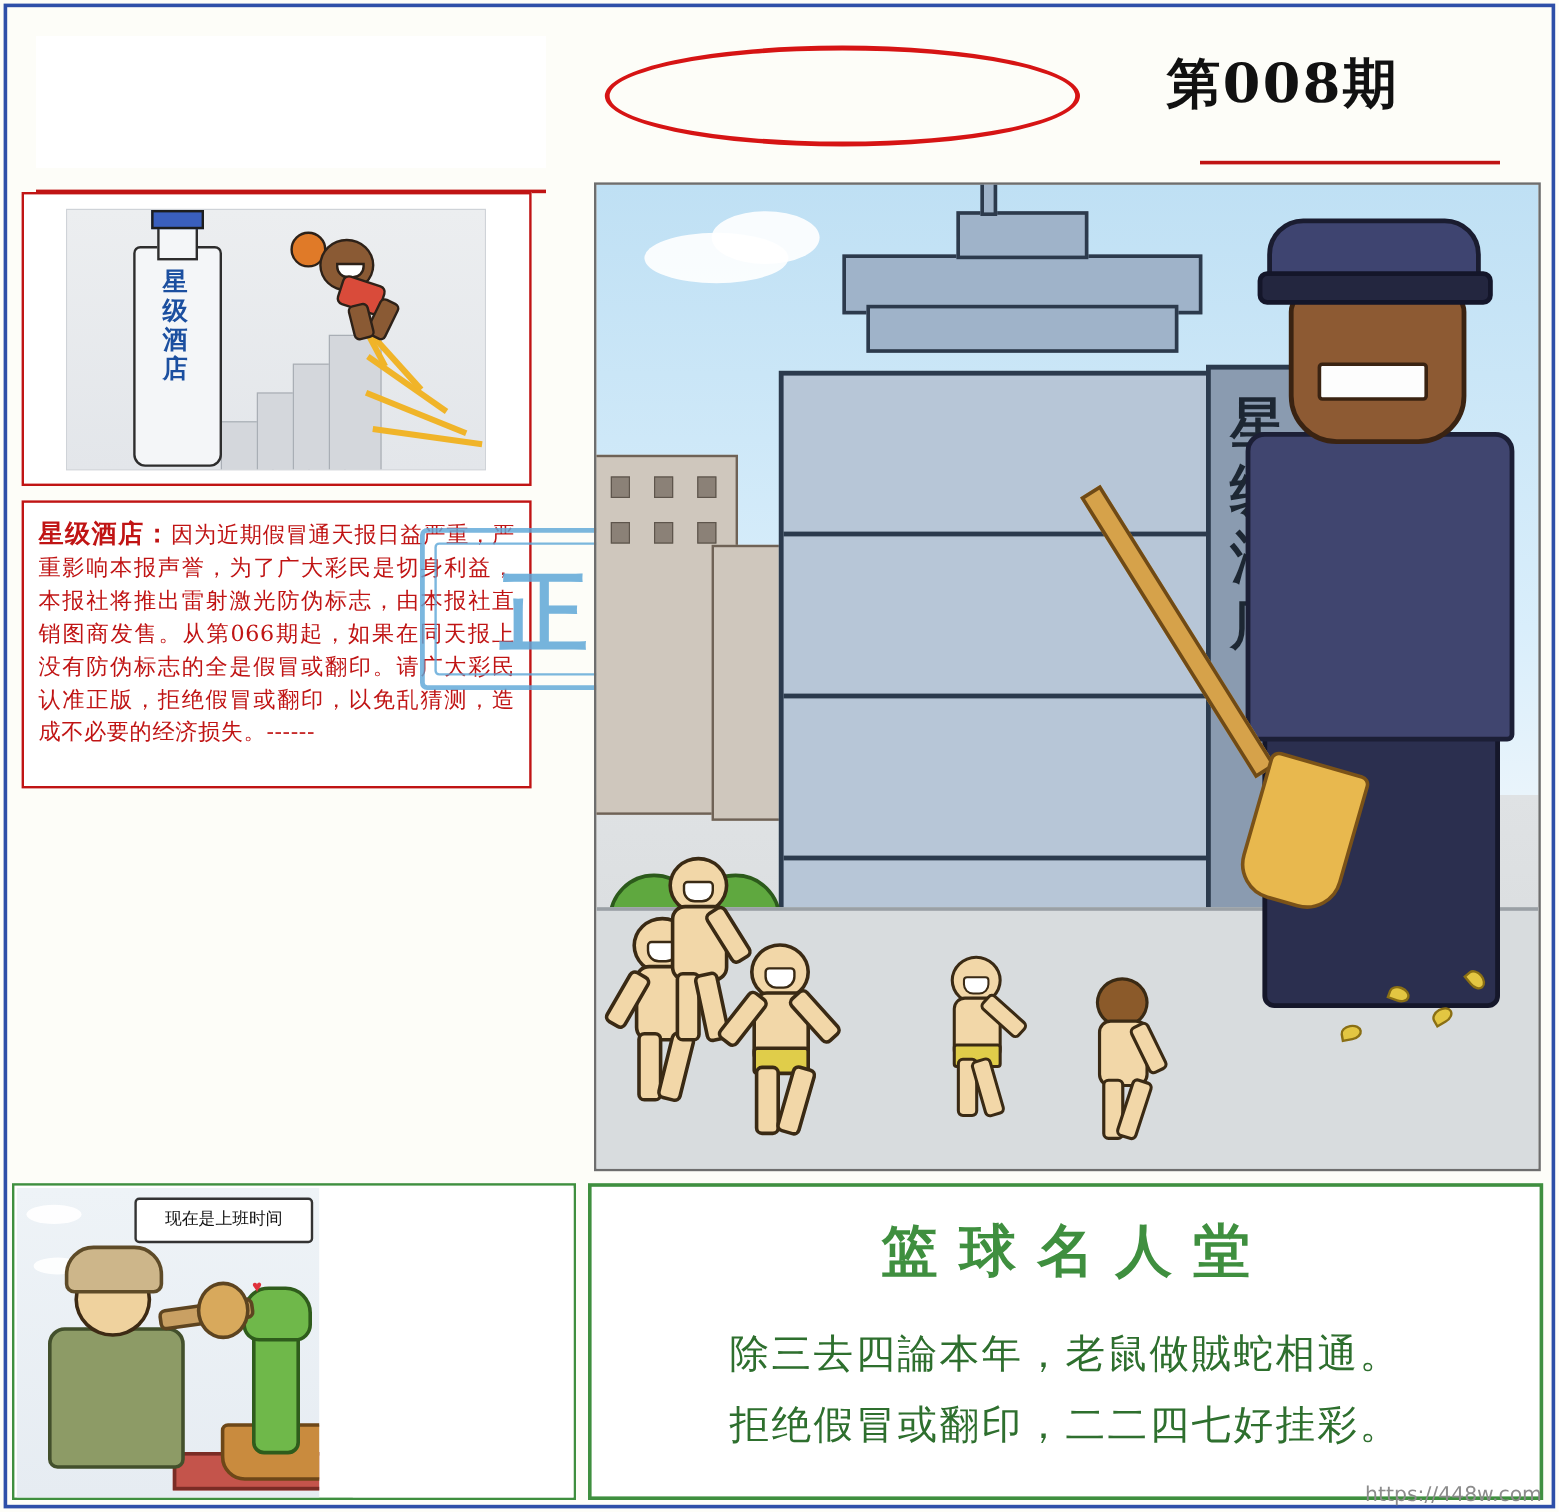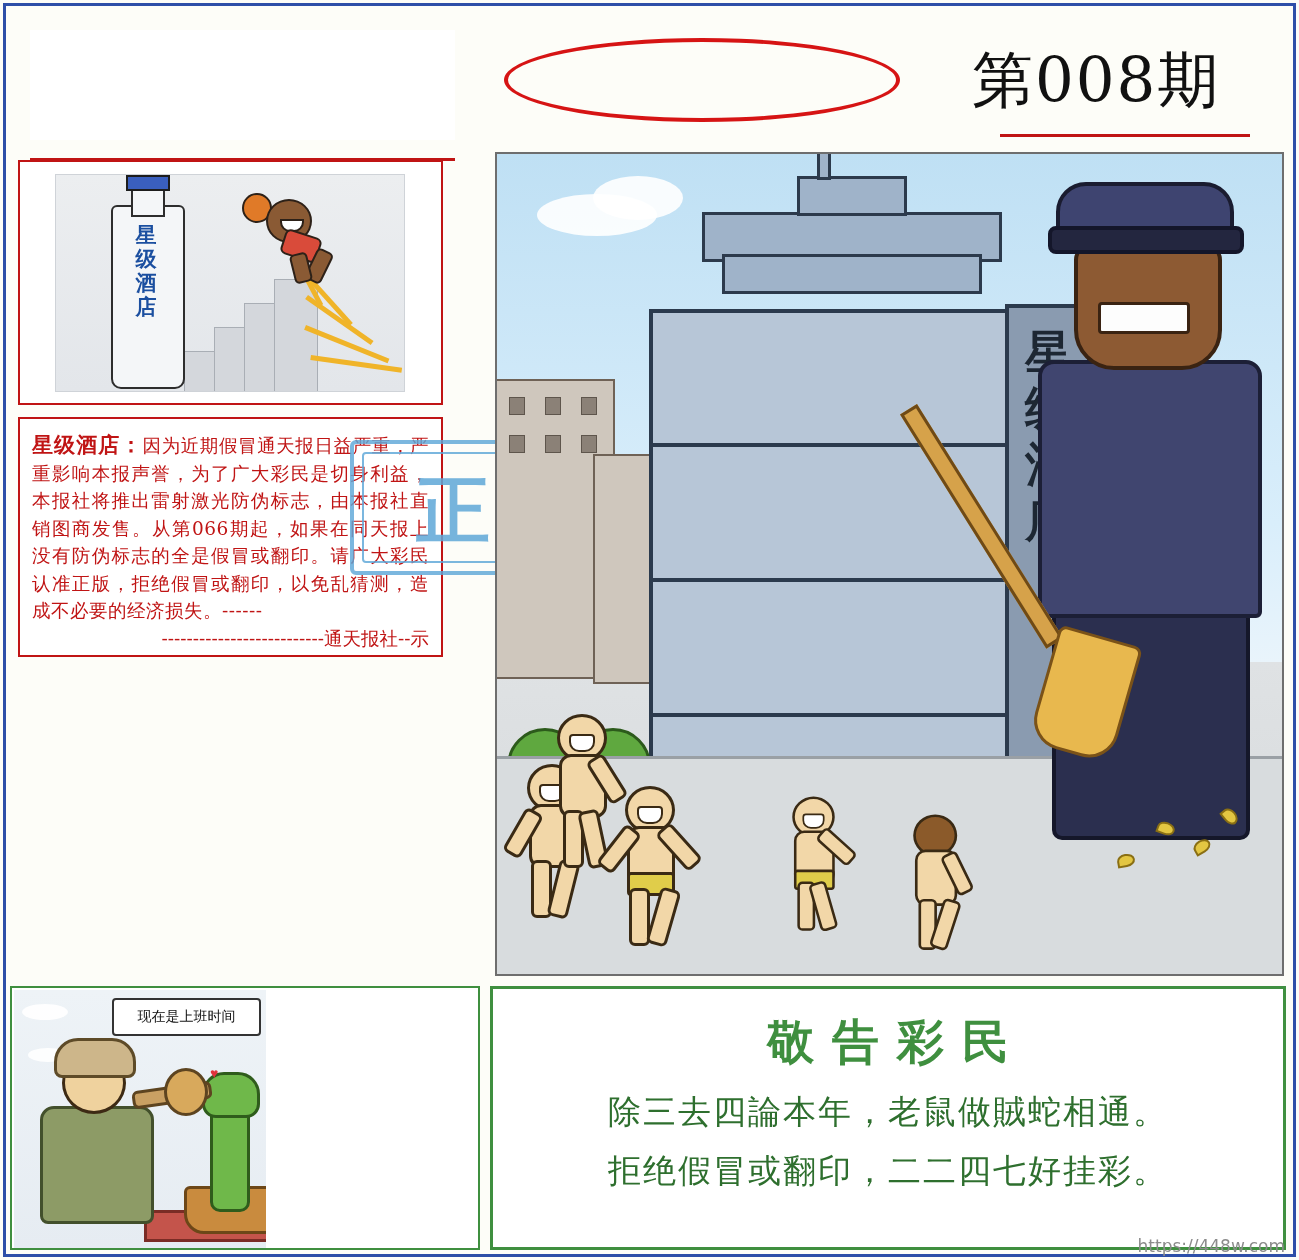--- a/index.html
+++ b/index.html
@@ -61,22 +61,22 @@
     text-shadow: 2px 2px 0 #8d0a0a;
     line-height: 1;
     padding-left: 10px;
   }
   .issue {
     position: absolute;
     left: 960px;
     top: 30px;
     width: 290px;
     font-family: "DejaVu Serif", serif;
-    font-size: 61px;
-    font-weight: normal;
+    font-size: 45px;
+    font-weight: bold;
     color: #111;
     letter-spacing: 2px;
     text-align: left;
   }
   .issue-underline {
     position: absolute;
     left: 988px;
     top: 124px;
     width: 250px;
     height: 3px;
@@ -630,21 +630,21 @@
     color: #3f8f3f;
     letter-spacing: 18px;
     text-indent: 18px;
   }
   .verse-line {
     text-align: center;
     font-family: "DejaVu Serif", serif;
     font-size: 33px;
     color: #2e6f2e;
     letter-spacing: 2px;
-    margin-top: 16px;
+    margin-top: 32px;
   }
   .verse-line.second { margin-top: 14px; }
   .watermark {
     position: absolute;
     right: 14px;
     bottom: 4px;
     font-family: "DejaVu Sans", sans-serif;
     font-size: 17px;
     color: #8c8c8c;
   }
@@ -702,21 +702,20 @@
           <div class="runner-leg" style="left:74px; top:56px; width:14px; height:30px; transform:rotate(26deg); border-radius:5px;"></div>
           <div class="runner-leg" style="left:56px; top:60px; width:14px; height:26px; transform:rotate(-14deg); border-radius:5px;"></div>
         </div>
       </div>
     </div>
 
     <div class="notice-box">
       <div class="notice-text">
         <span class="notice-head">星级酒店：</span><span>因为近期假冒通天报日益严重，严重影响本报声誉，为了广大彩民是切身利益，本报社将推出雷射激光防伪标志，由本报社直销图商发售。从第066期起，如果在同天报上没有防伪标志的全是假冒或翻印。请广大彩民认准正版，拒绝假冒或翻印，以免乱猜测，造成不必要的经济损失。------</span>
       </div>
-      <div class="notice-sign">--------------------------通天报社--示</div>
     </div>
   </div>
 
   <div class="stamp">
     <div class="stamp-inner"></div>
   </div>
   <div class="stamp-text">正版</div>
 
   <div class="main-art">
     <div class="cloud" style="left:40px; top:40px; width:120px; height:42px;"></div>
@@ -832,19 +831,19 @@
       <div class="man-body"></div>
       <div class="man-head"></div>
       <div class="turban"></div>
       <div class="flute"></div>
       <div class="gourd"></div>
     </div>
     <div class="bl-blank"></div>
   </div>
 
   <div class="verse-box">
-    <div class="verse-title">敬告彩民</div>
+    <div class="verse-title">篮球名人堂</div>
     <div class="verse-line">除三去四論本年，老鼠做賊蛇相通。</div>
     <div class="verse-line second">拒绝假冒或翻印，二二四七好挂彩。</div>
   </div>
 
   <div class="watermark">https://448w.com</div>
 </div>
 
 </body></html>

